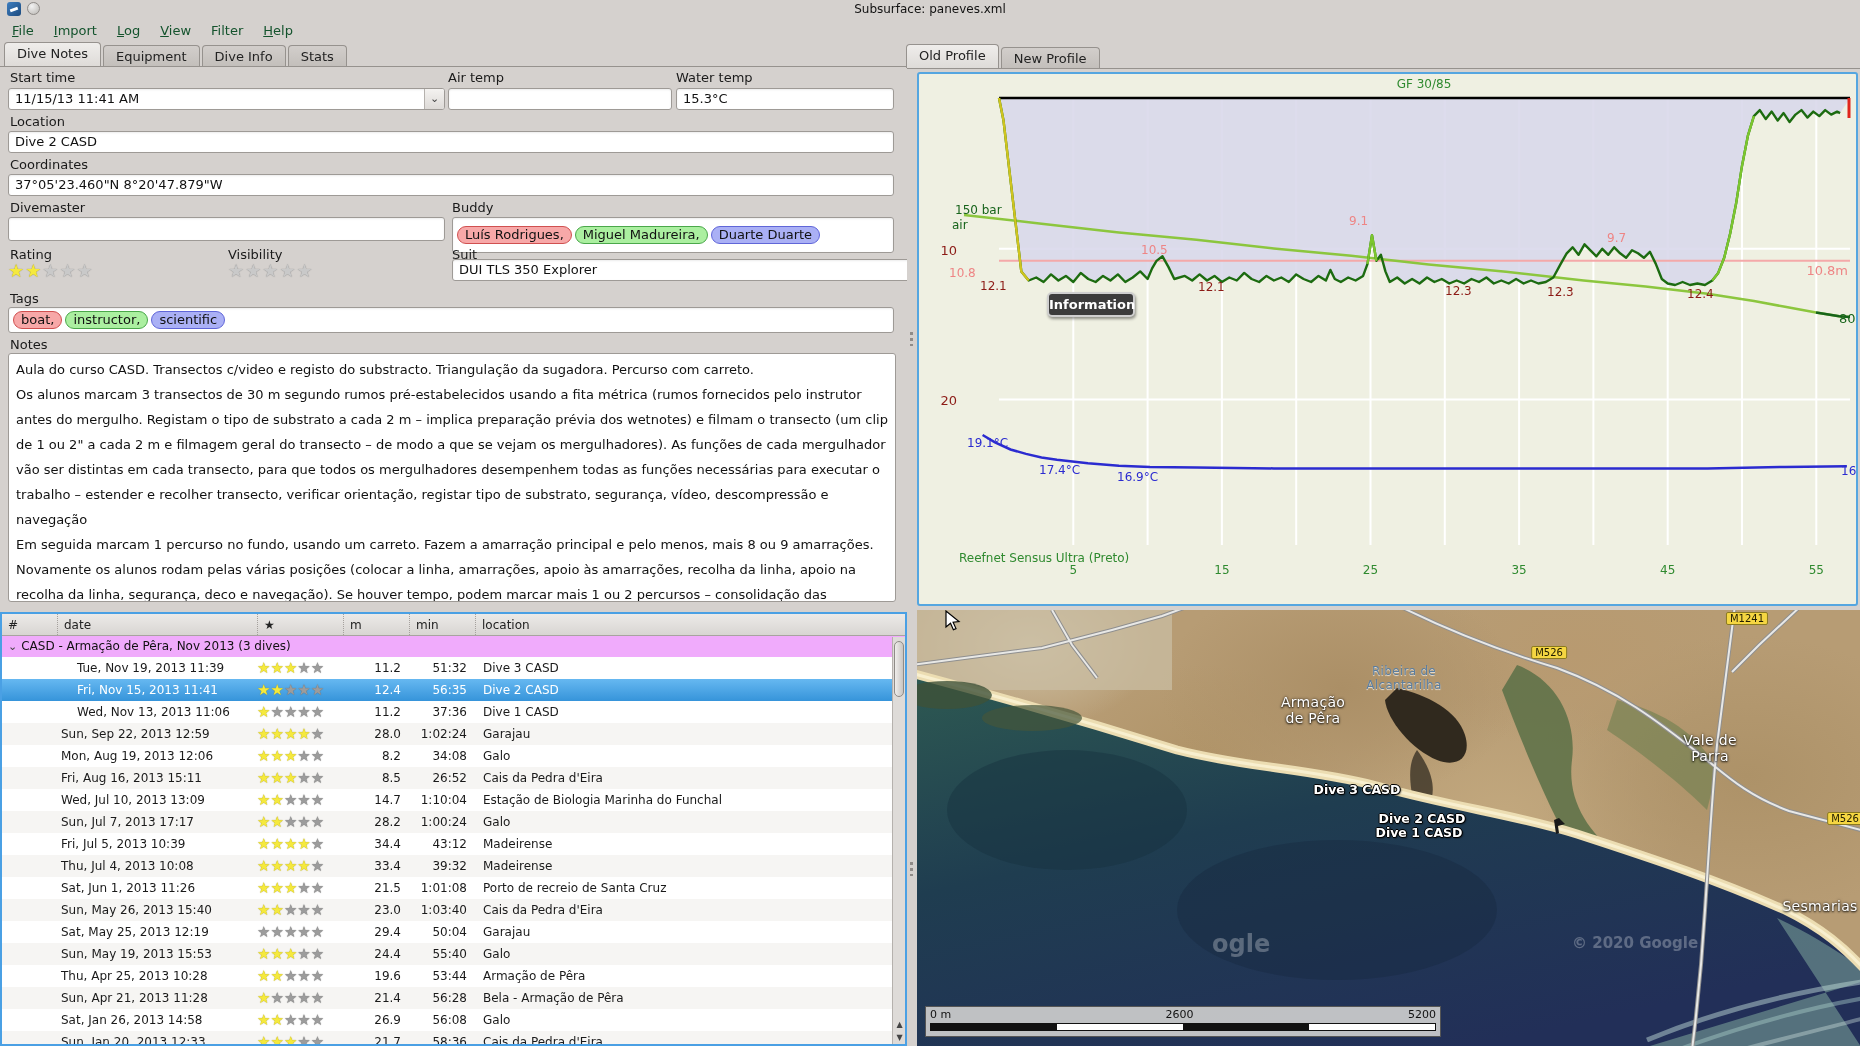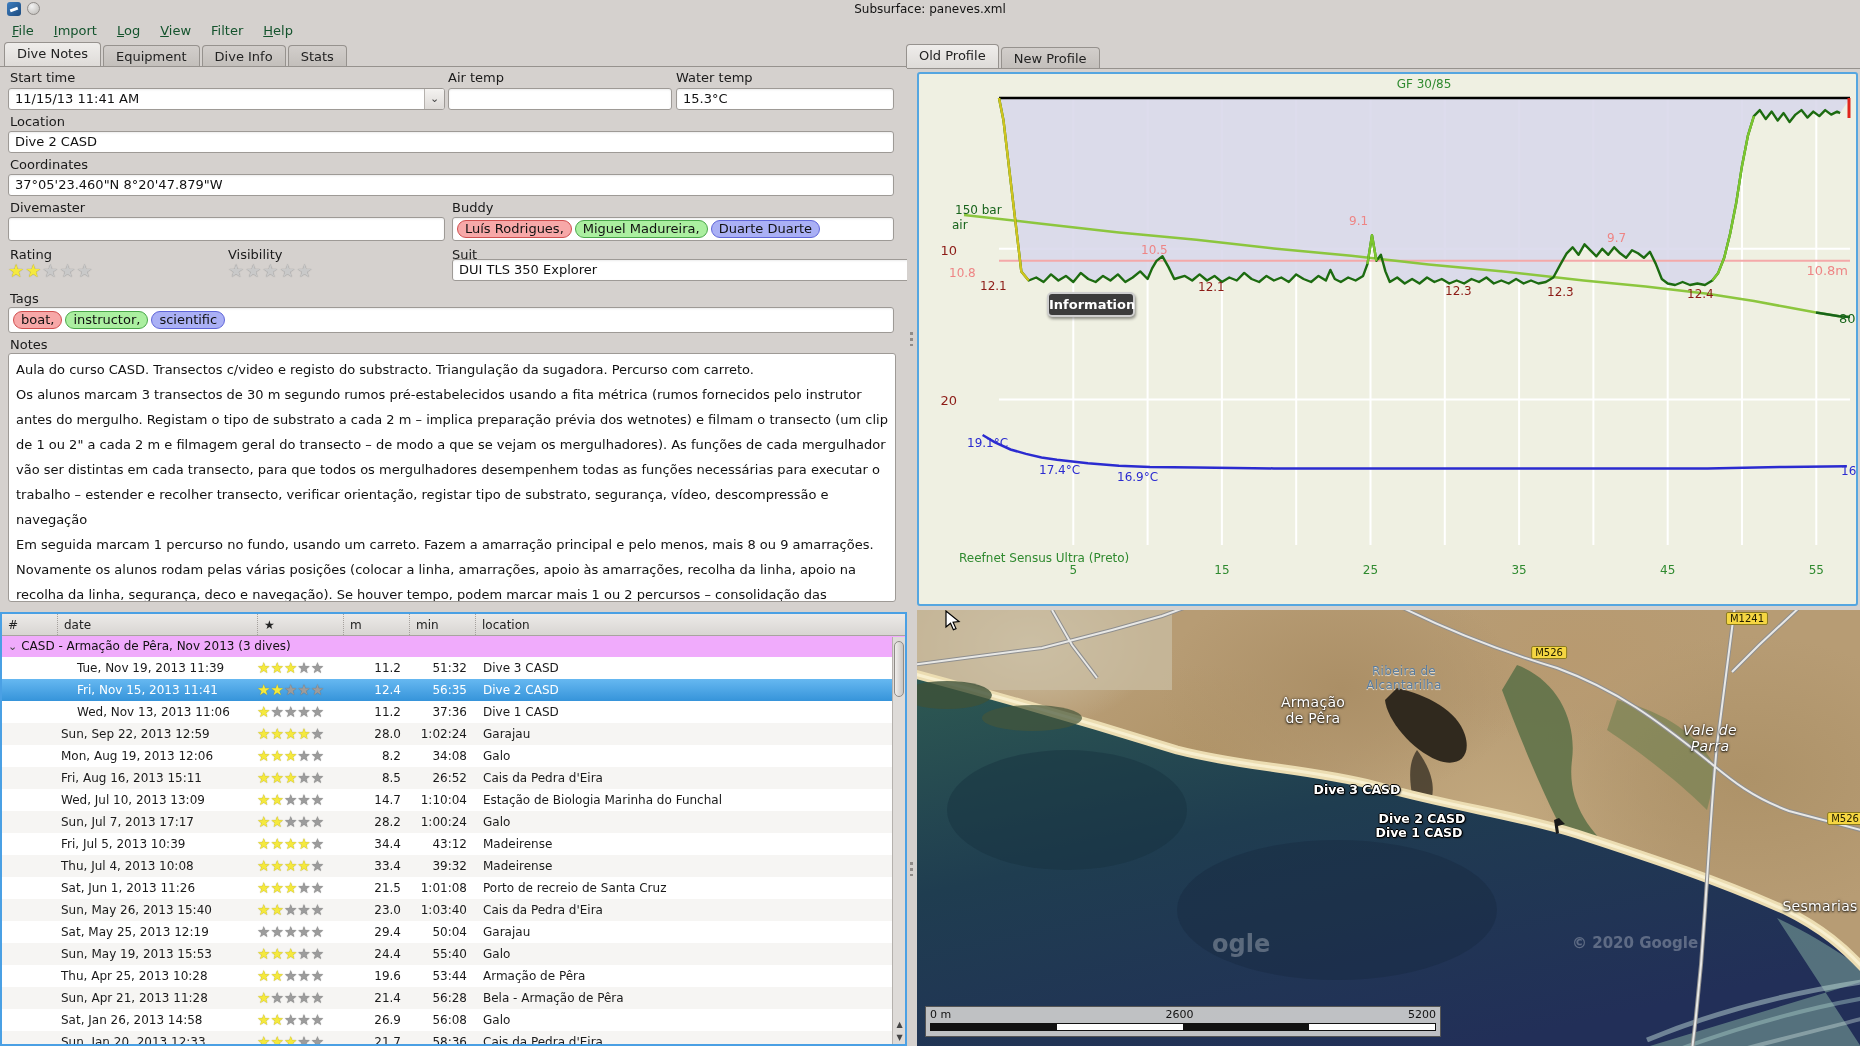--- a/index.html
+++ b/index.html
@@ -152,21 +152,21 @@
 
   <div class="flabel" style="left:10px; top:114px;">Location</div>
   <div class="field" style="left:8px; top:131px; width:886px;">Dive 2 CASD</div>
 
   <div class="flabel" style="left:10px; top:157px;">Coordinates</div>
   <div class="field" style="left:8px; top:174px; width:886px;">37°05'23.460"N 8°20'47.879"W</div>
 
   <div class="flabel" style="left:10px; top:200px;">Divemaster</div>
   <div class="flabel" style="left:452px; top:200px;">Buddy</div>
   <div class="field" style="left:8px; top:217px; width:437px; height:24px;"></div>
-  <div class="field pillfield" style="left:452px; top:217px; width:442px; height:24px;" id="buddy-box">
+  <div class="field pillfield" style="left:452px; top:217px; width:442px; height:36px;" id="buddy-box">
       <span class="pill red">Luís Rodrigues,</span>
       <span class="pill green">Miguel Madureira,</span>
       <span class="pill blue">Duarte Duarte</span>
     </div>
 
   <div class="flabel" style="left:10px; top:247px;">Rating</div>
   <div class="flabel" style="left:228px; top:247px;">Visibility</div>
   <div class="flabel" style="left:452px; top:247px;">Suit</div>
   <div class="stars" style="left:8px; top:262px;" id="rating-stars">
       <span class="star on">★</span>
@@ -489,21 +489,21 @@
         <path d="M885,-5 L842,35 L815,62"></path>
       </g>
 
       <path d="M637,210 l2,14 l3,-1 l-1,-7 l7,-2 l-6,-6 Z" fill="#1a1a1a"></path>
     </svg>
     <div id="map-labels">
         <div class="maplabel" style="left: 396px; top: 84px;">Armação
 de Pêra</div>
         <div class="maplabel water" style="left: 487px; top: 54px;">Ribeira de
 Alcantarilha</div>
-        <div class="maplabel" style="left: 793px; top: 112px; font-style: italic;">Vale de
+        <div class="maplabel" style="left: 793px; top: 122px;">Vale de
 Parra</div>
         <div class="maplabel" style="left: 903px; top: 288px;">Sesmarias</div>
         <div class="badge" style="left: 830px; top: 2px;">M1241</div>
         <div class="badge" style="left: 632px; top: 36px;">M526</div>
         <div class="badge" style="left: 928px; top: 202px;">M526</div>
         <div class="divesite" style="left: 440px; top: 172px;">Dive 3 CASD</div>
         <div class="divesite" style="left: 505px; top: 201px;">Dive 2 CASD</div>
         <div class="divesite" style="left: 502px; top: 215px;">Dive 1 CASD</div>
       </div>
     <div class="scalebar">

